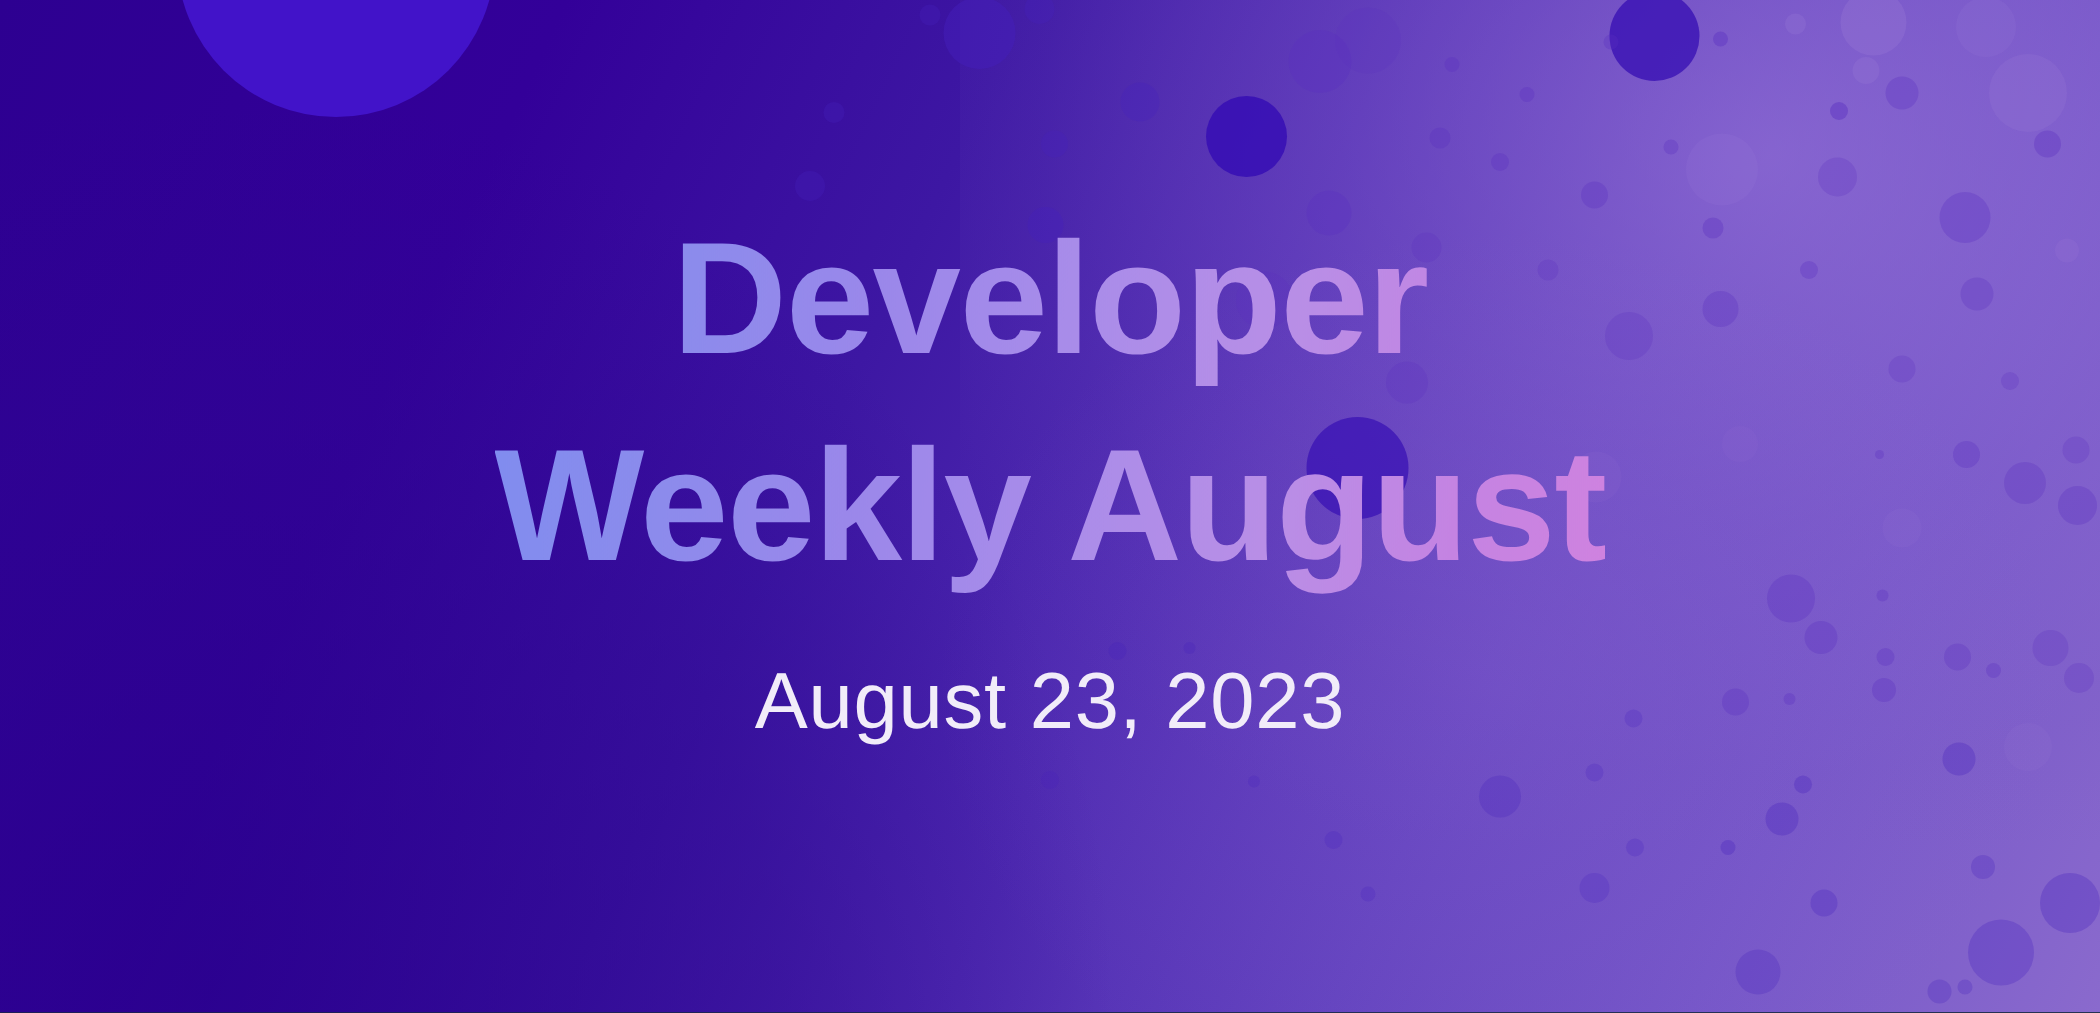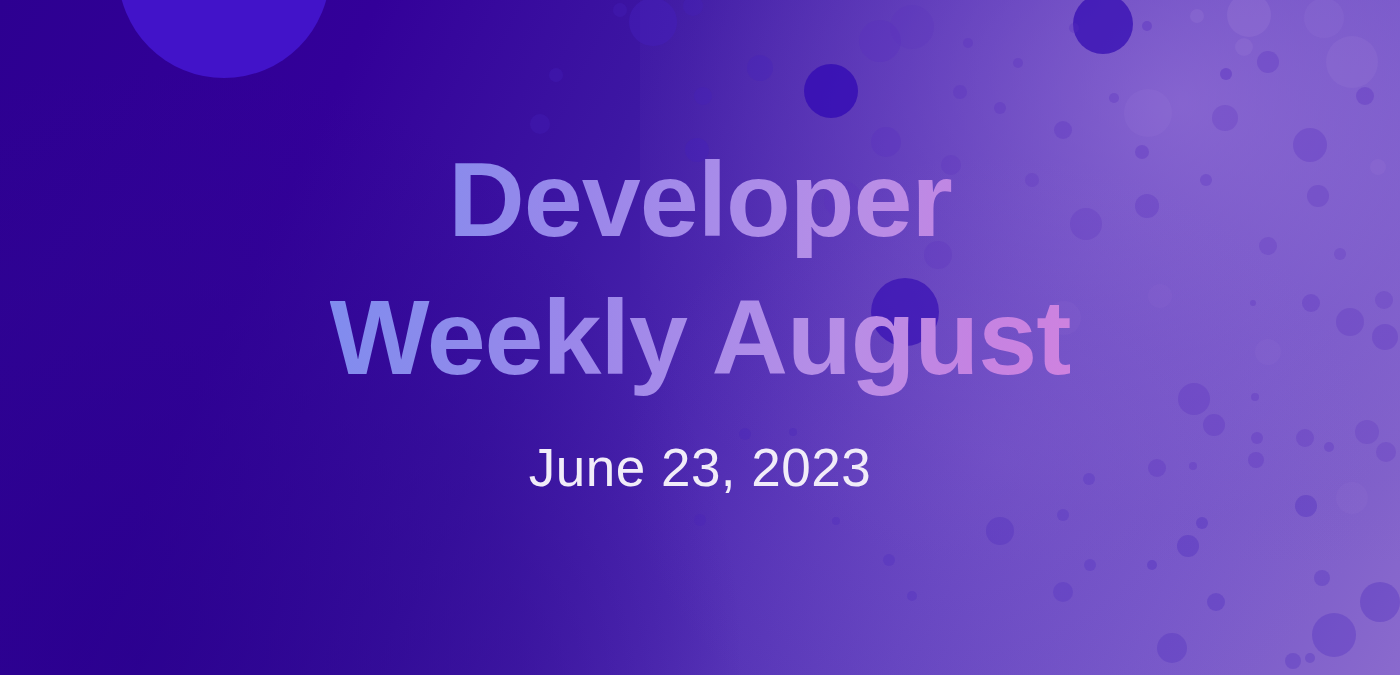--- a/index.html
+++ b/index.html
@@ -221,17 +221,17 @@
       <circle cx="1160" cy="296" r="12" fill="#9a7ad8" opacity="0.1"></circle>
       <circle cx="224" cy="-28" r="106" fill="#4213c9" opacity="1"></circle>
     </svg>
 
   <div class="content">
     <div class="content-inner">
       <h1 class="headline">
         <span class="line">Developer</span>
         <span class="line">Weekly August</span>
       </h1>
-      <div class="subtitle">June 23, 2023</div>
+      <div class="subtitle">August 23, 2023</div>
     </div>
   </div>
 
 </div>
 
 </body></html>

